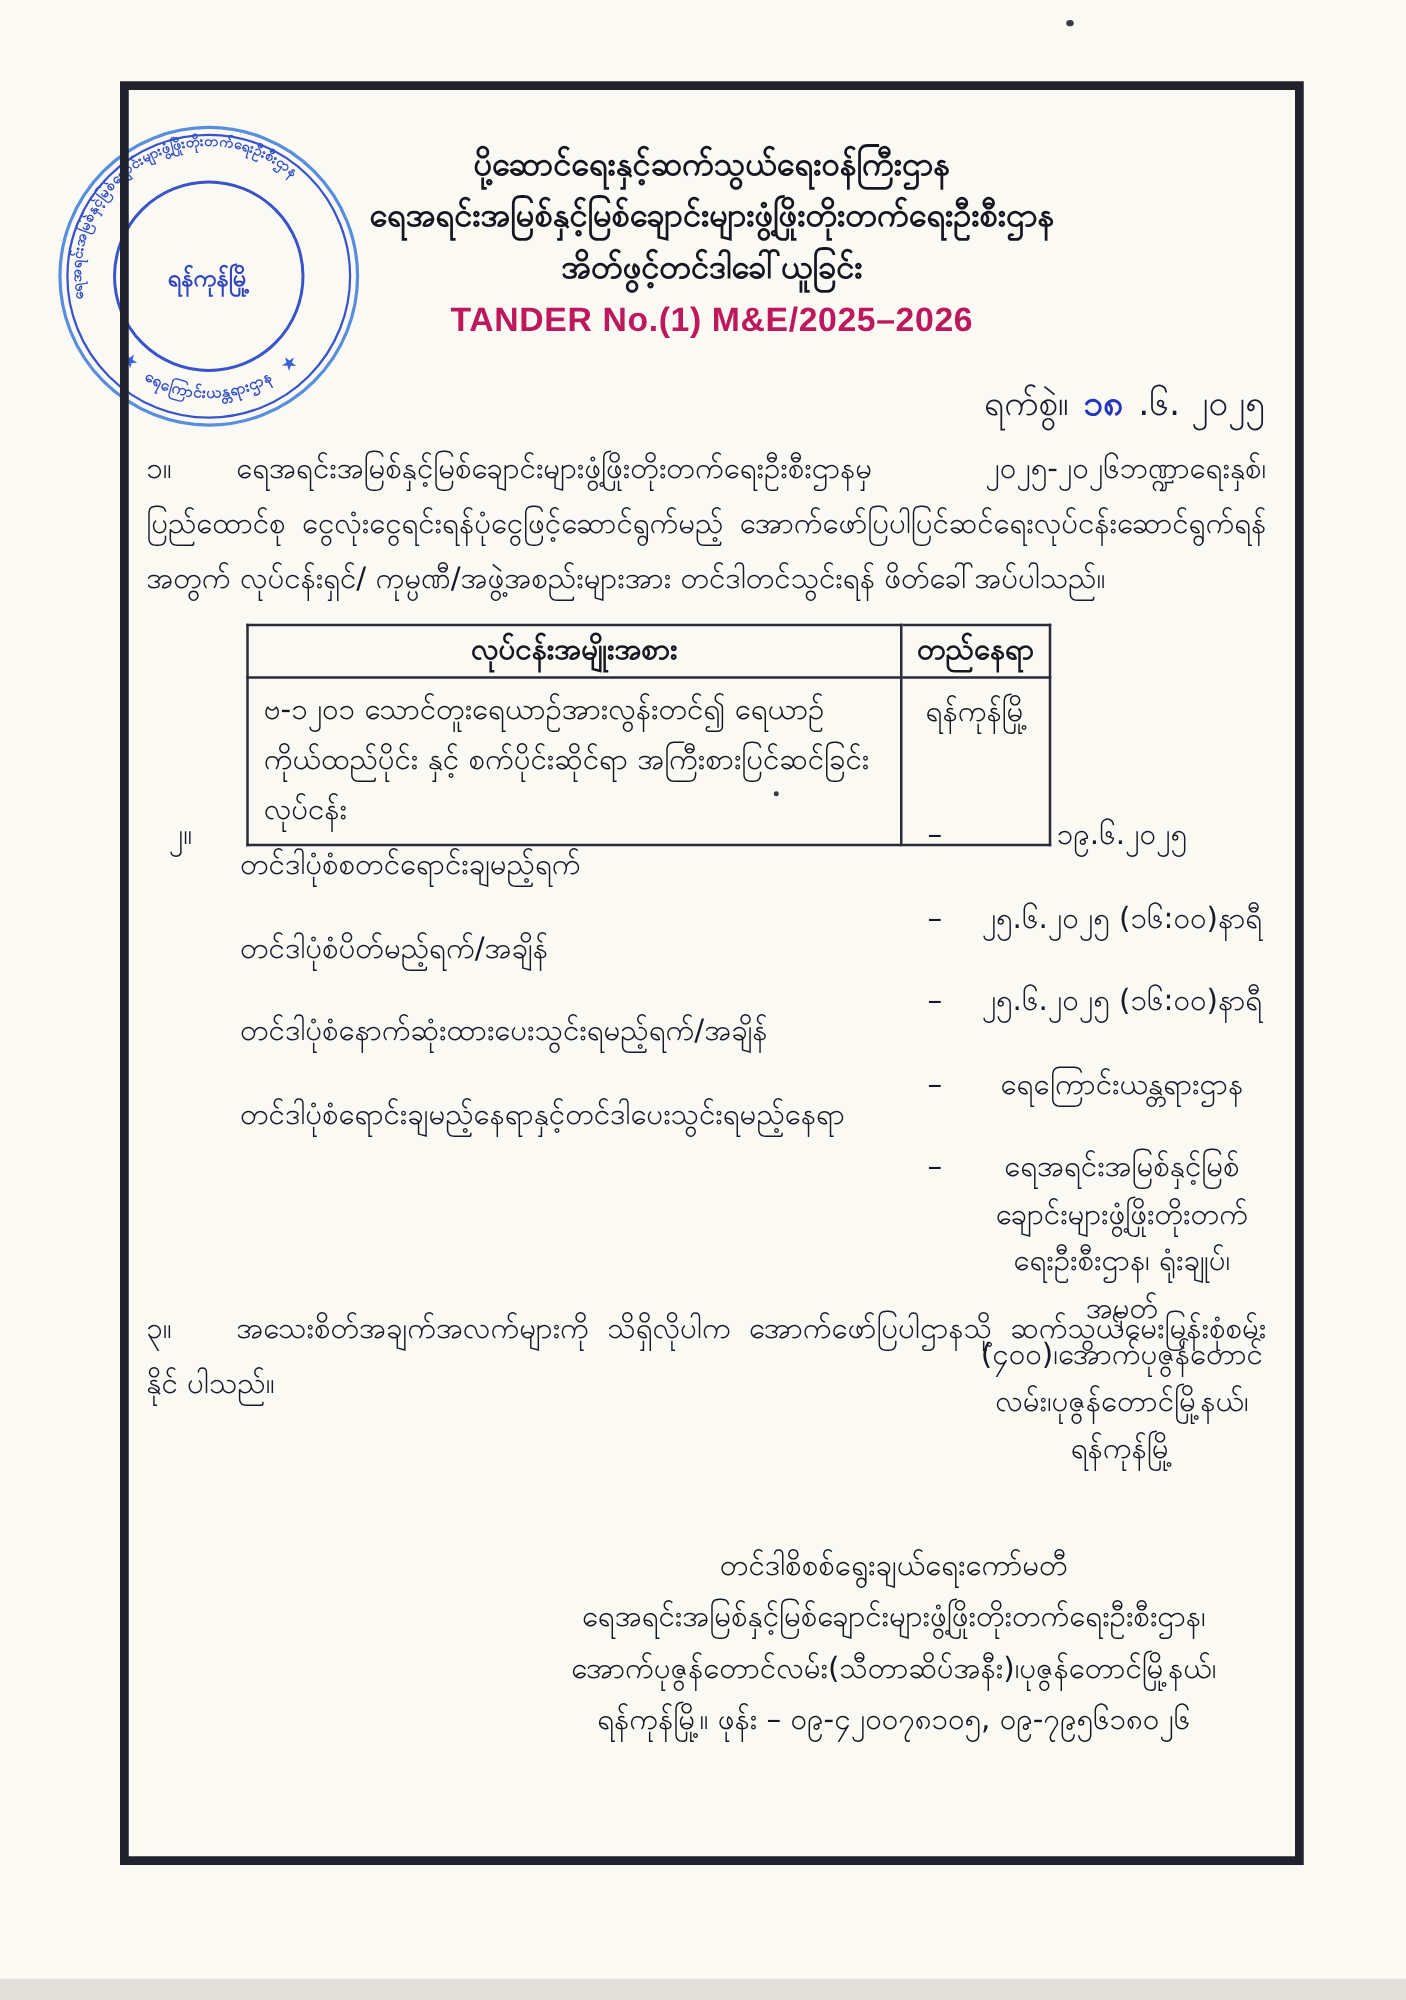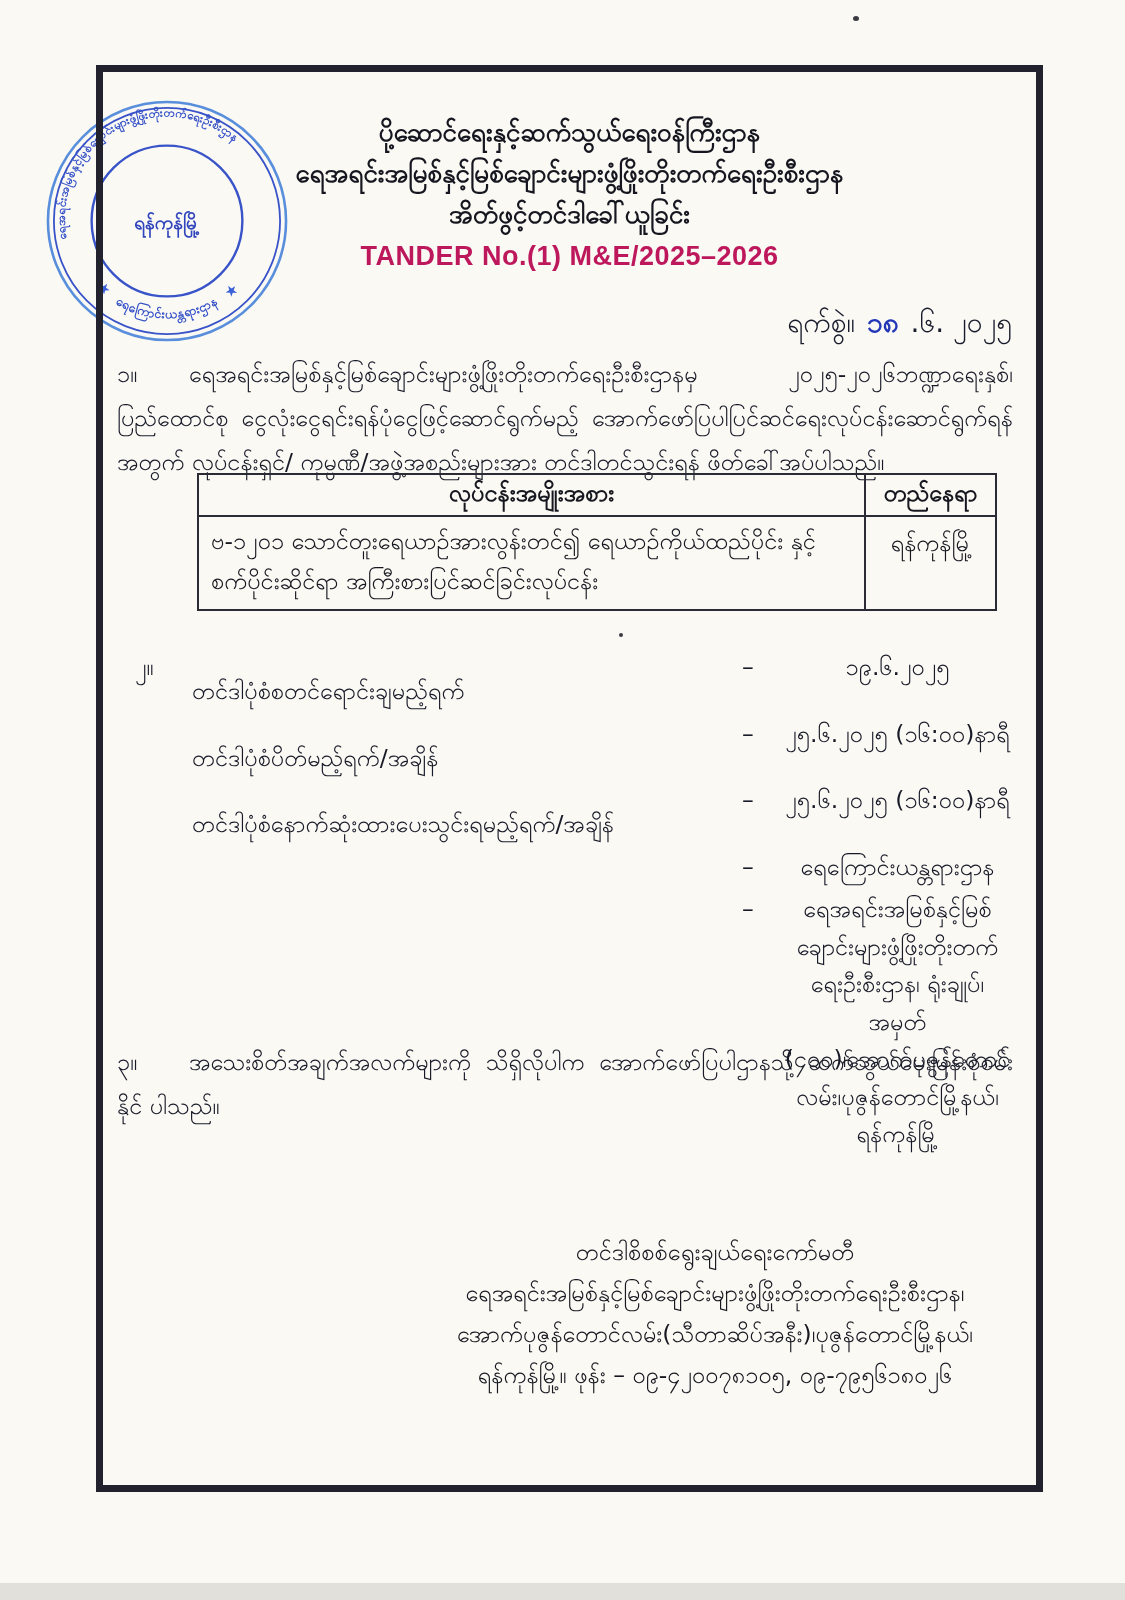--- a/index.html
+++ b/index.html
@@ -83,22 +83,22 @@
     z-index: 4;
     color: #181a28;
   }
   .para .pnum { display: inline-block; min-width: 72px; }
   #para1 { top: 352px; }
   #para3 { top: 1040px; }
 
   
   .work-table {
     position: absolute;
-    left: 197px; top: 473px;
-    width: 800px;
+    left: 197px; top: 499px;
+    width: 644px;
     border-collapse: collapse;
     z-index: 4;
     font-size: 23.5px;
     color: #16171f;
   }
   .work-table th, .work-table td { border: 2px solid #2b2b35; }
   .work-table th {
     font-weight: bold;
     height: 42px;
     text-align: center;
@@ -220,20 +220,21 @@
     <div class="tl-label">တင်ဒါပုံစံပိတ်မည့်ရက်/အချိန်</div>
     <div class="tl-dash">–</div>
     <div class="tl-value">၂၅.၆.၂၀၂၅ (၁၆:၀၀)နာရီ</div>
 
     <div class="tl-num"></div>
     <div class="tl-label">တင်ဒါပုံစံနောက်ဆုံးထားပေးသွင်းရမည့်ရက်/အချိန်</div>
     <div class="tl-dash">–</div>
     <div class="tl-value">၂၅.၆.၂၀၂၅ (၁၆:၀၀)နာရီ</div>
 
     <div class="tl-num"></div>
+    <div class="tl-label">တင်ဒါပုံစံရောင်းချမည့်နေရာနှင့်တင်ဒါပေးသွင်းရမည့်နေရာ</div>
     <div class="tl-dash">–</div>
     <div class="tl-value">ရေကြောင်းယန္တရားဌာန</div>
 
     <div class="tl-num"></div>
     <div class="tl-dash">–</div>
     <div class="tl-value multiline">ရေအရင်းအမြစ်နှင့်မြစ်
 ချောင်းများဖွံ့ဖြိုးတိုးတက်
 ရေးဦးစီးဌာန၊ ရုံးချုပ်၊ အမှတ်
 (၄၀၀)၊အောက်ပုဇွန်တောင်
 လမ်း၊ပုဇွန်တောင်မြို့နယ်၊

